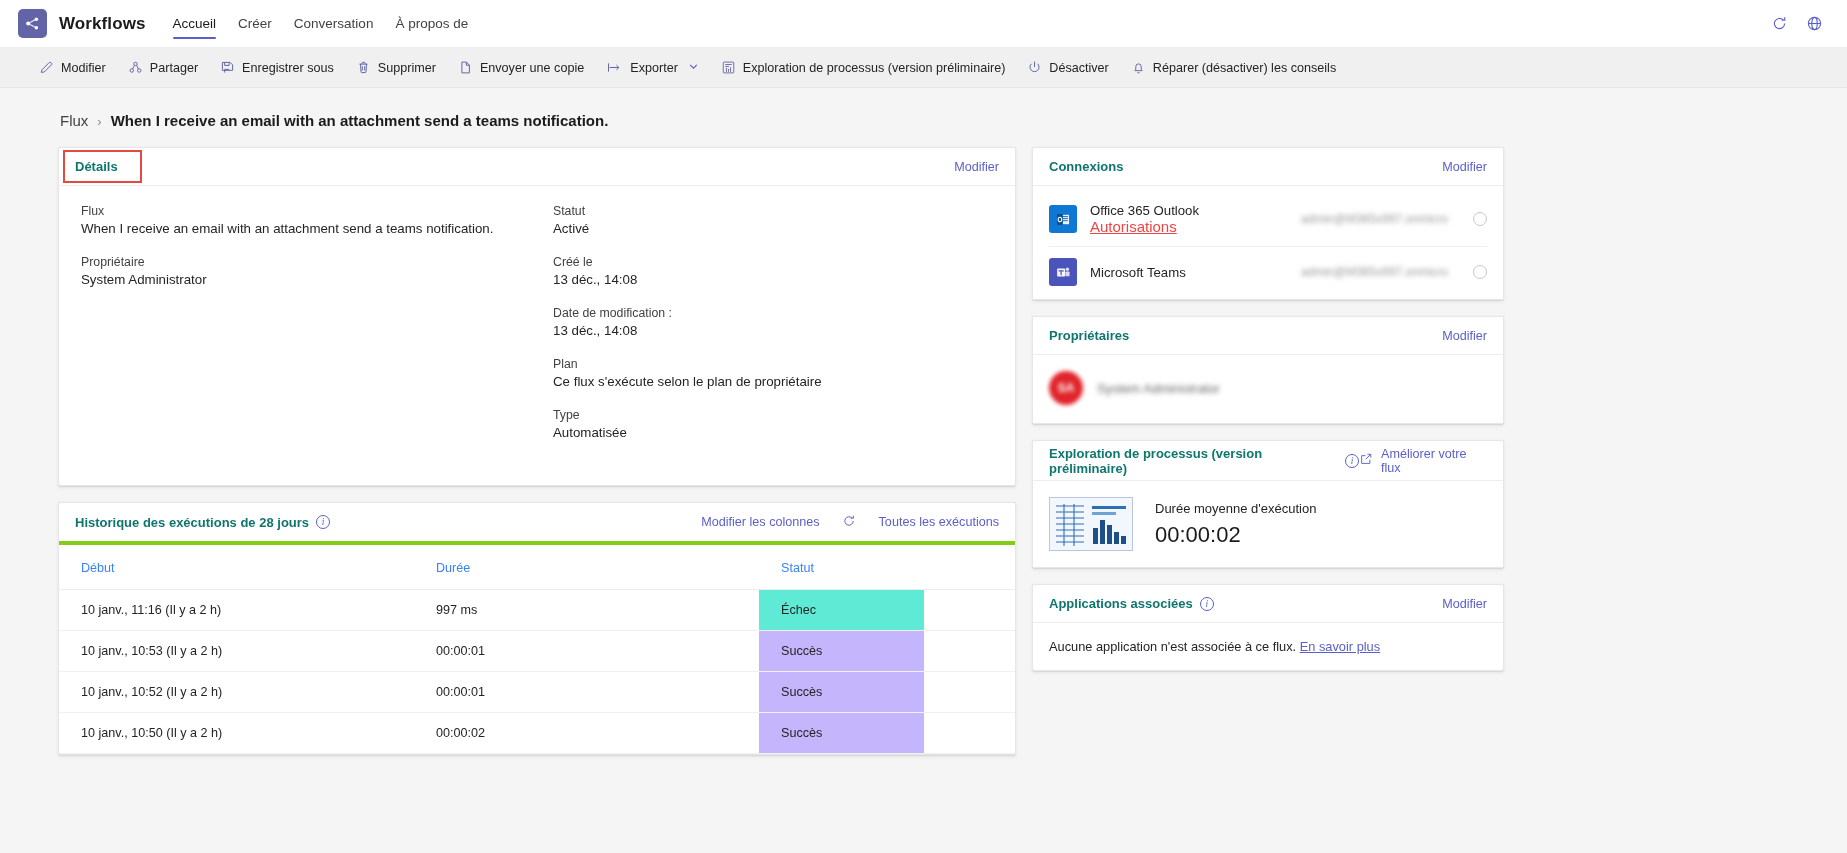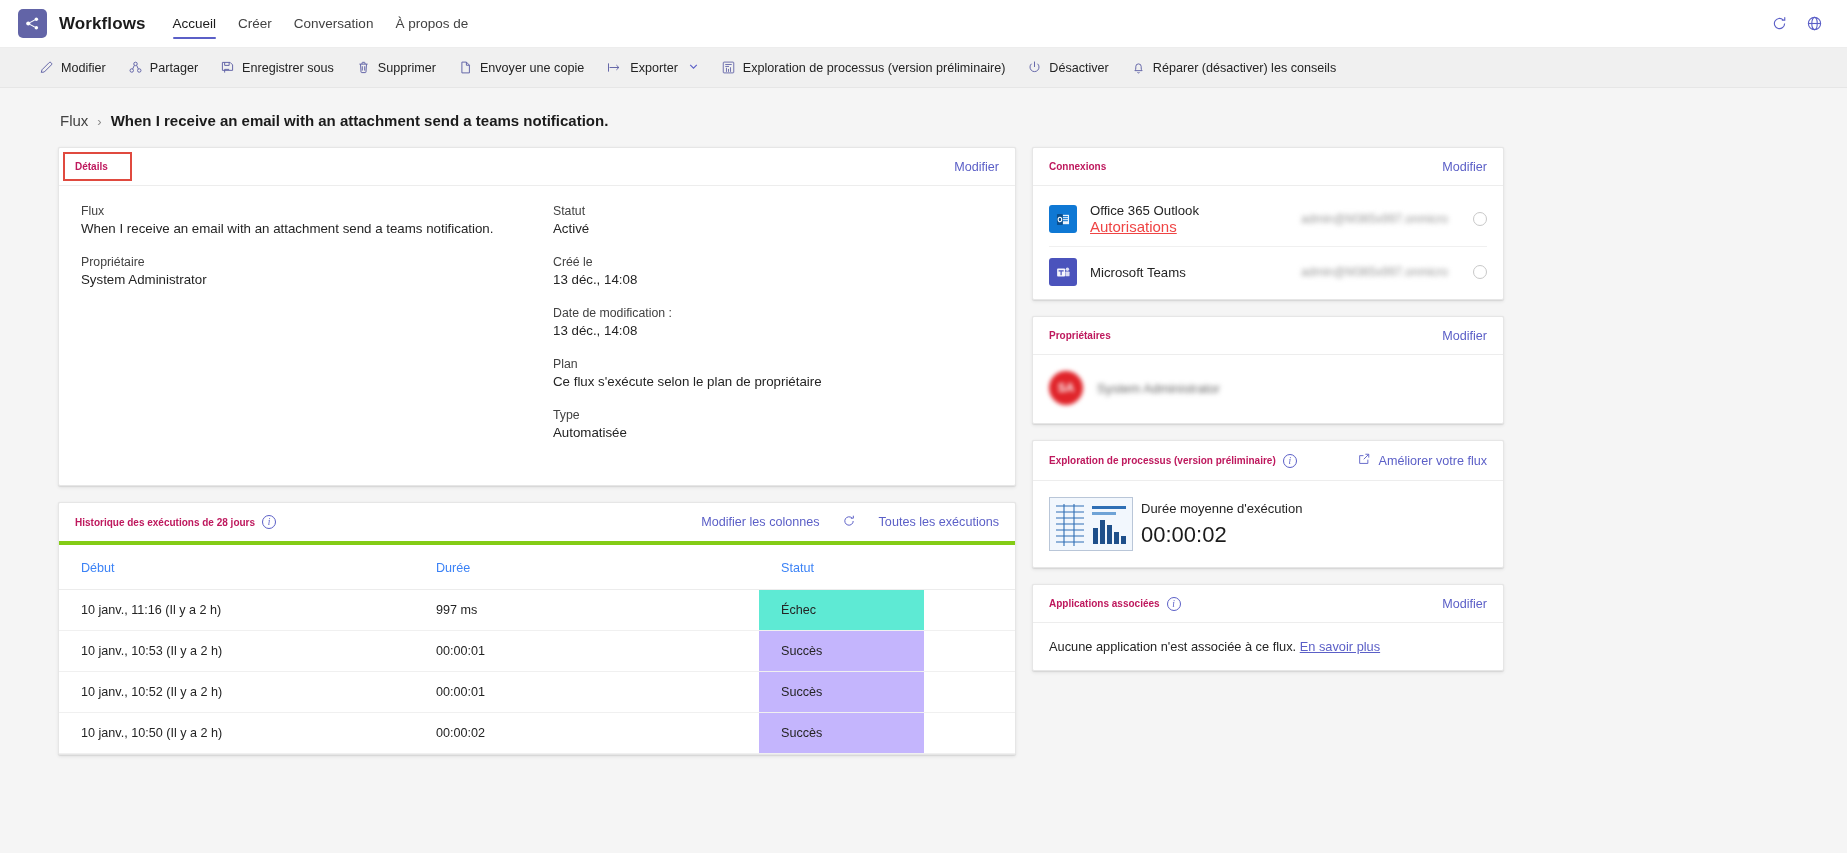--- a/index.html
+++ b/index.html
@@ -83,21 +83,21 @@
   .card {
     background: #ffffff; border: 1px solid #e6e6e6;
     border-radius: 2px; margin-bottom: 16px;
     box-shadow: 0 .3px .9px rgba(0,0,0,.07), 0 1.6px 3.6px rgba(0,0,0,.07);
   }
   .card-head {
     height: 38px; display: flex; align-items: center;
     padding: 0 16px; border-bottom: 1px solid #ededed;
   }
   .card-title {
-    font-size: 10px; font-weight: bold; color: #be185d;
+    font-size: 13px; font-weight: bold; color: #0f766e;
   }
   .card-title.tab-highlight {
     outline: 2px solid #e04a3f; padding: 7px 22px 7px 10px;
     margin-left: -10px; position: relative; z-index: 2;
     background: #fff;
   }
   .card-link {
     margin-left: auto; font-size: 12.6px; color: #5b5fc7; cursor: pointer;
   }
   .info-ico {
@@ -174,21 +174,21 @@
     display: flex; align-items: center; justify-content: center;
     font-size: 12px; font-weight: bold; filter: blur(2.3px);
   }
   .owner-name { font-size: 13px; color: #666; filter: blur(2.6px); user-select: none; }
 
   
   .pa-head { height: 40px; display: flex; align-items: center; padding: 0 16px;
     border-bottom: 1px solid #ededed; }
   .pa-link { margin-left: auto; display: flex; align-items: center; gap: 8px;
     color: #5b5fc7; font-size: 12.6px; cursor: pointer; }
-  .pa-body { display: flex; align-items: center; padding: 16px; gap: 8px; }
+  .pa-body { display: flex; align-items: center; padding: 16px; gap: 22px; }
   .pa-thumb {
     width: 84px; height: 54px; flex: none;
     border: 1px solid #b9c6d8; background: #eef3fa;
     position: relative; overflow: hidden;
   }
   .pa-metric-k { font-size: 13px; color: #242424; margin-bottom: 6px; }
   .pa-metric-v { font-size: 22px; color: #1b1b1b; }
 
   
   .aa-body { padding: 16px; font-size: 12.8px; color: #242424; }

